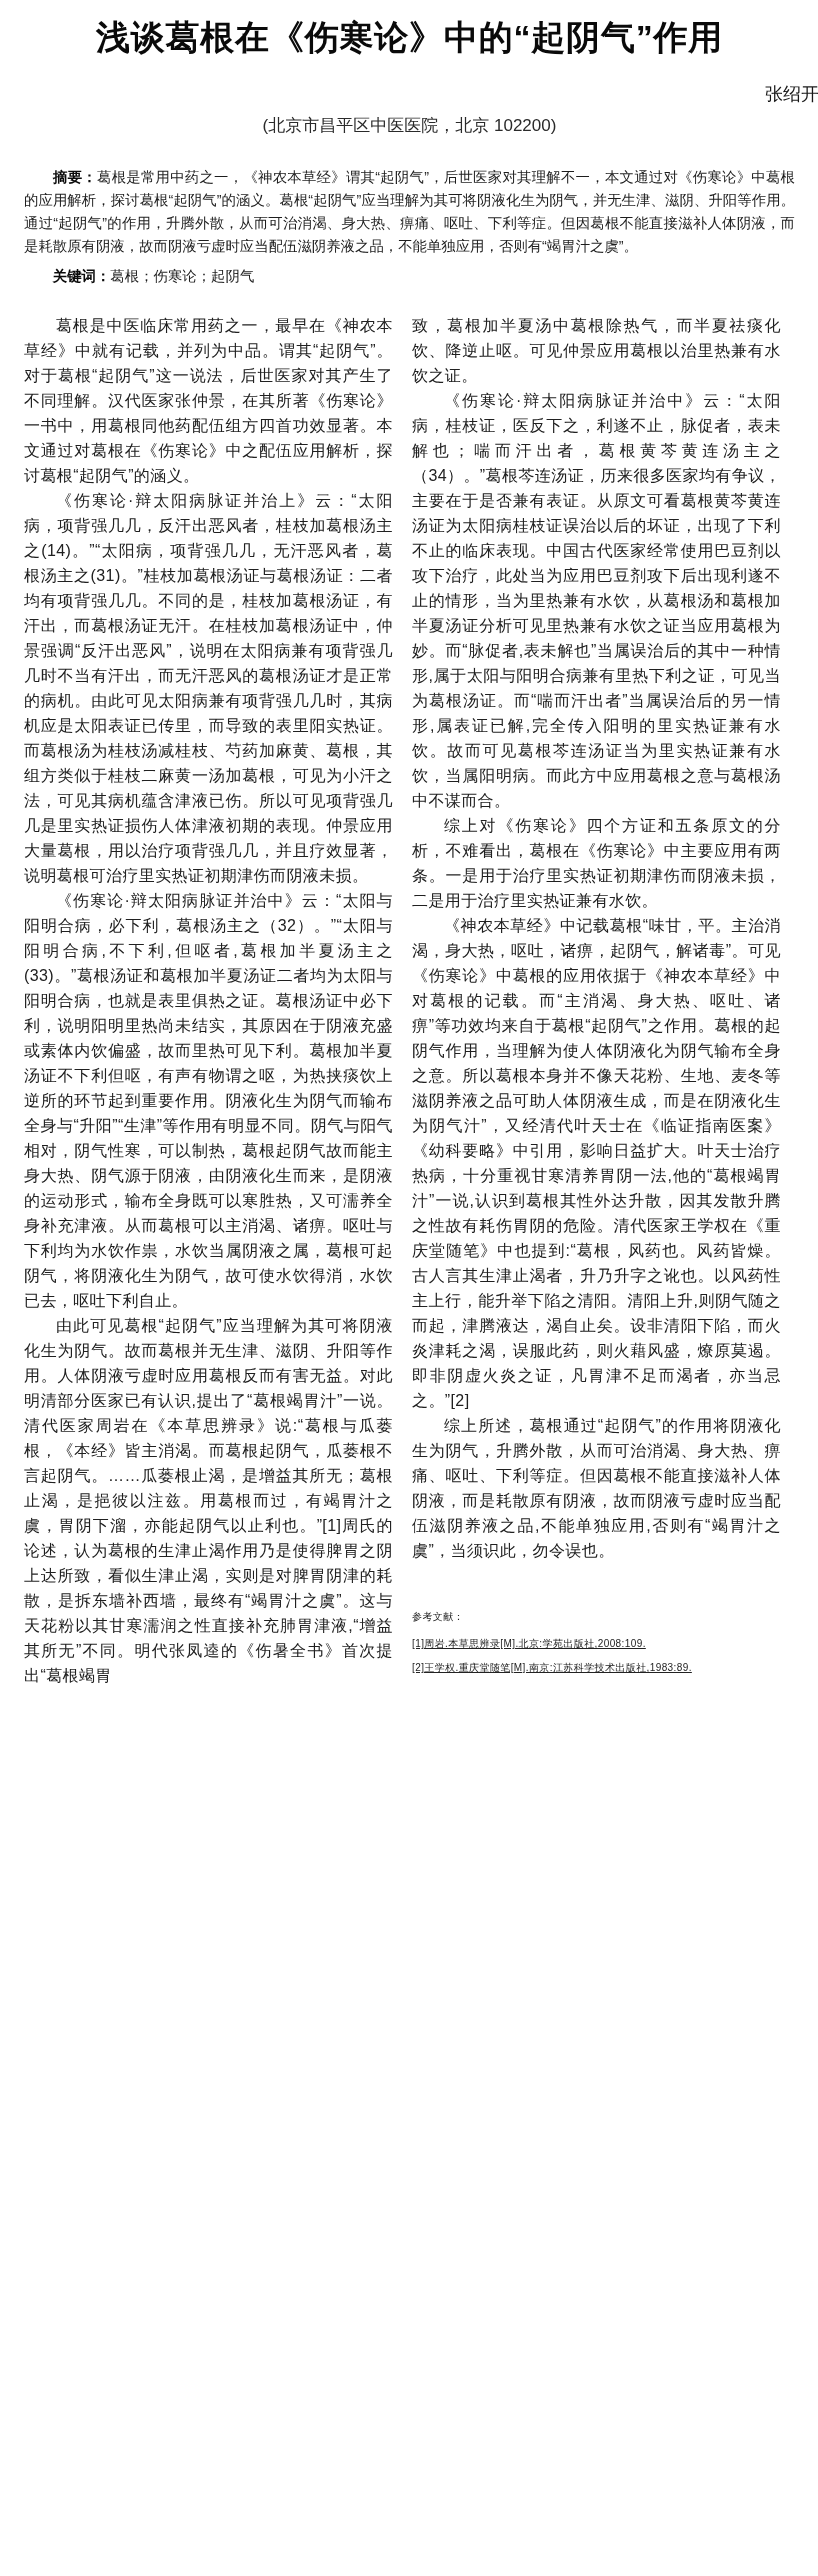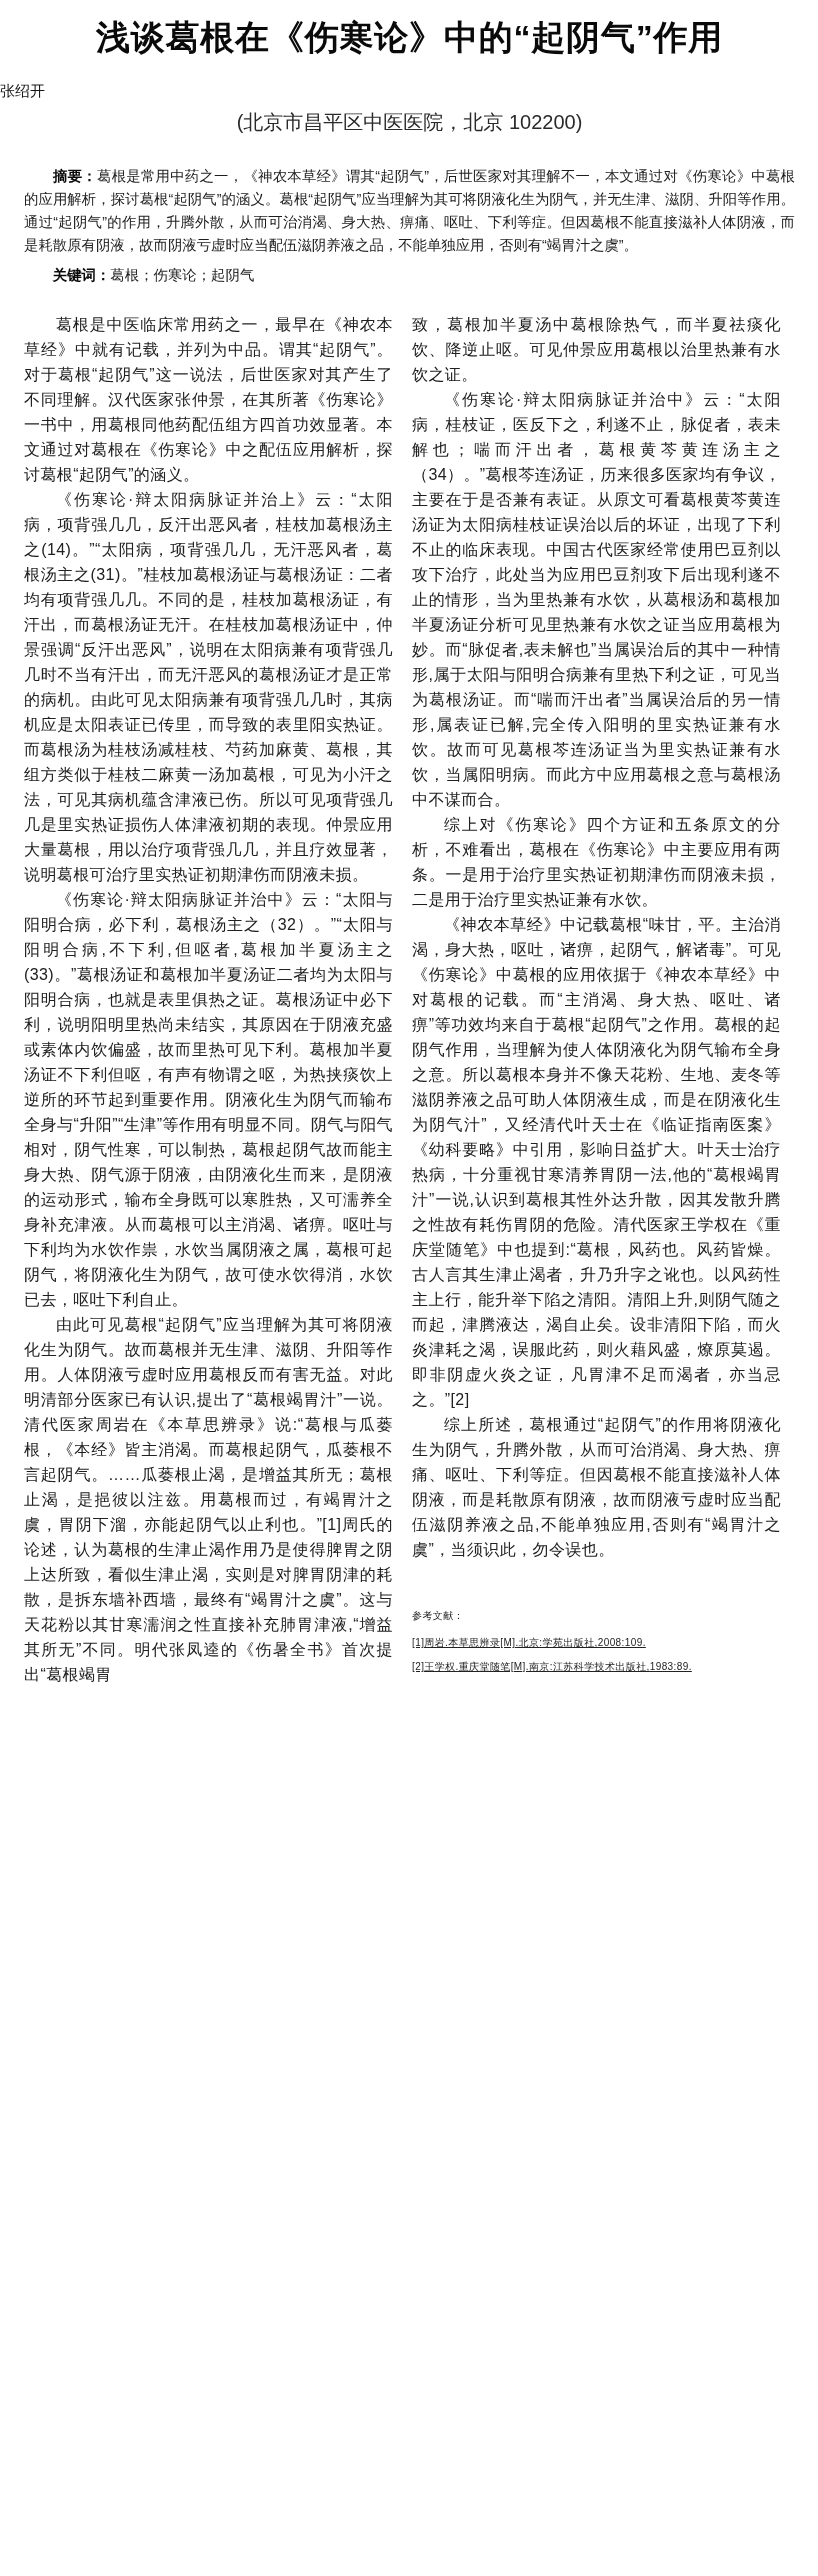--- a/index.html
+++ b/index.html
@@ -1,22 +1,22 @@
 <!DOCTYPE html>
 <html style="font-size:12.8px"><head>
 <meta charset="utf-8">
 <style>
   html,body{margin:0;padding:0;background:#ffffff;}
   .page{position:relative;width:819px;height:1936px;background:#ffffff;overflow:hidden;
         font-family:"Liberation Sans",sans-serif;color:#1f1f1f;}
   
   .title{margin:0;padding-top:17.6px;text-align:center;font-size:34px;font-weight:bold;
          color:#0a0a0a;letter-spacing:0.8px;line-height:1.15;}
-  .author{margin-top:25.6px;text-align:left;font-size:15px;color:#161616;}
-  .affil{margin-top:8px;text-align:center;font-size:20px;color:#2a2a2a;}
+  .author{margin-top:25.6px;text-align:right;font-size:18px;color:#161616;}
+  .affil{margin-top:8px;text-align:center;font-size:17px;color:#2a2a2a;}
   
   .abstract{margin:29px 24px 0 24px;font-size:14.4px;line-height:23px;text-align:justify;
             text-justify:inter-ideograph;color:#1d1d1d;}
   .abstract b,.kw b{font-weight:bold;color:#0a0a0a;font-family:Liberation Serif, serif;}
   .abstract .lead{display:inline-block;width:2em;}
   .kw{margin:6.4px 24px 0 24px;font-size:14.4px;line-height:23px;color:#1d1d1d;}
   .kw .lead{display:inline-block;width:2em;}
   
   .columns{display:flex;gap:19px;margin:25.6px 24px 0 24px;}
   .col{width:369px;font-size:16px;line-height:25px;text-align:justify;

